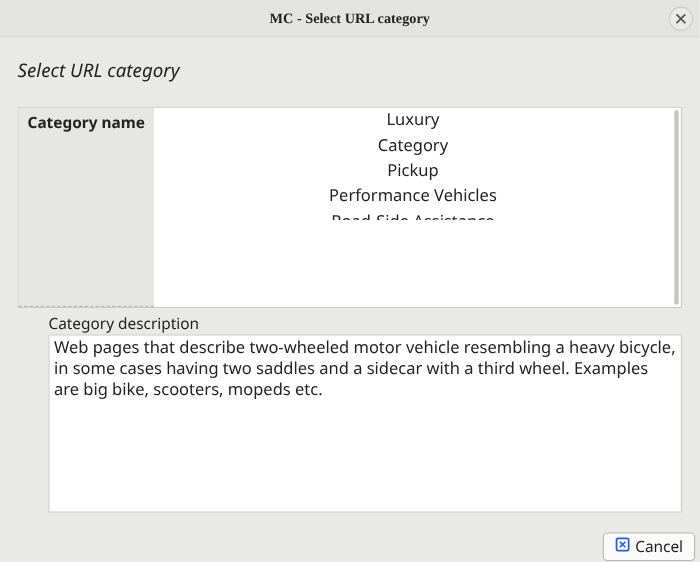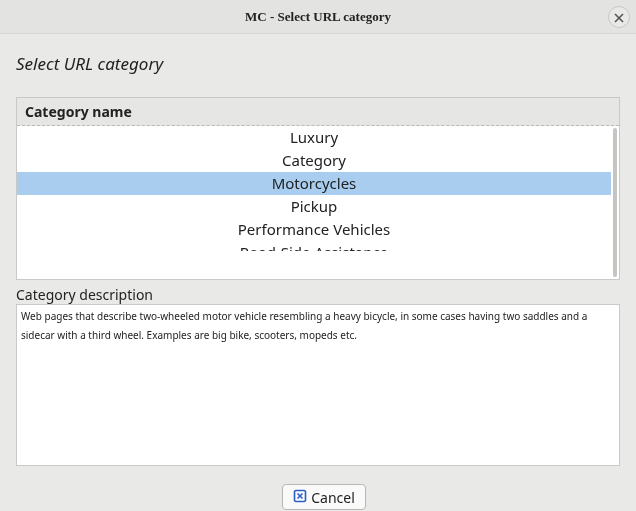--- a/index.html
+++ b/index.html
@@ -56,21 +56,21 @@
     font-style: italic;
   }
 
   
   .list-panel {
     border: 1px solid #c9c9c7;
     background: #fff;
     height: 183px;
     position: relative;
     display: flex;
-    flex-direction: column;
+    flex-direction: row;
   }
   .list-header {
     background: #e6e6e4;
     border-bottom: 1px dashed #b9b9b7;
     padding: 4px 8px;
     font-weight: 700;
     font-size: 14px;
   }
   .list-body {
     flex: 1 1 auto;
@@ -104,42 +104,43 @@
   .row.partial {
     height: 10px;
     line-height: 21px;
     overflow: hidden;
   }
 
   
   .desc-panel {
     margin-top: 6px;
     position: relative;
+    margin-left: 28px;
   }
   .desc-label {
     font-size: 14px;
     color: #222;
     line-height: 18px;
     margin-bottom: 0;
   }
   .desc-box {
     border: 1px solid #c9c9c7;
     background: #fff;
     height: 162px;
     padding: 2px 4px;
-    font-size: 10px;
+    font-size: 15px;
     line-height: 19px;
     color: #222;
     overflow: hidden;
   }
 
   
   .button-bar {
     display: flex;
-    justify-content: center;
+    justify-content: flex-end;
     gap: 10px;
     padding: 8px 4px 0 16px;
   }
   .btn {
     min-width: 70px;
     height: 26px;
     background: #fafafa;
     border: 1px solid #b7b7b5;
     border-radius: 4px;
     display: inline-flex;
@@ -171,21 +172,20 @@
 
 <div class="content">
   <div class="heading">Select URL category</div>
 
   <div class="list-panel">
     <div class="list-header">Category name</div>
     <div class="list-body">
       <div class="list-scroll" id="list-scroll">
           <div class="row">Luxury</div>
           <div class="row">Category</div>
-          <div class="row selected">Motorcycles</div>
           <div class="row">Pickup</div>
           <div class="row">Performance Vehicles</div>
           <div class="row partial">Road-Side Assistance</div>
         </div>
       <div class="scrollbar"></div>
     </div>
   </div>
 
   <div class="desc-panel">
     <div class="desc-label">Category description</div>

